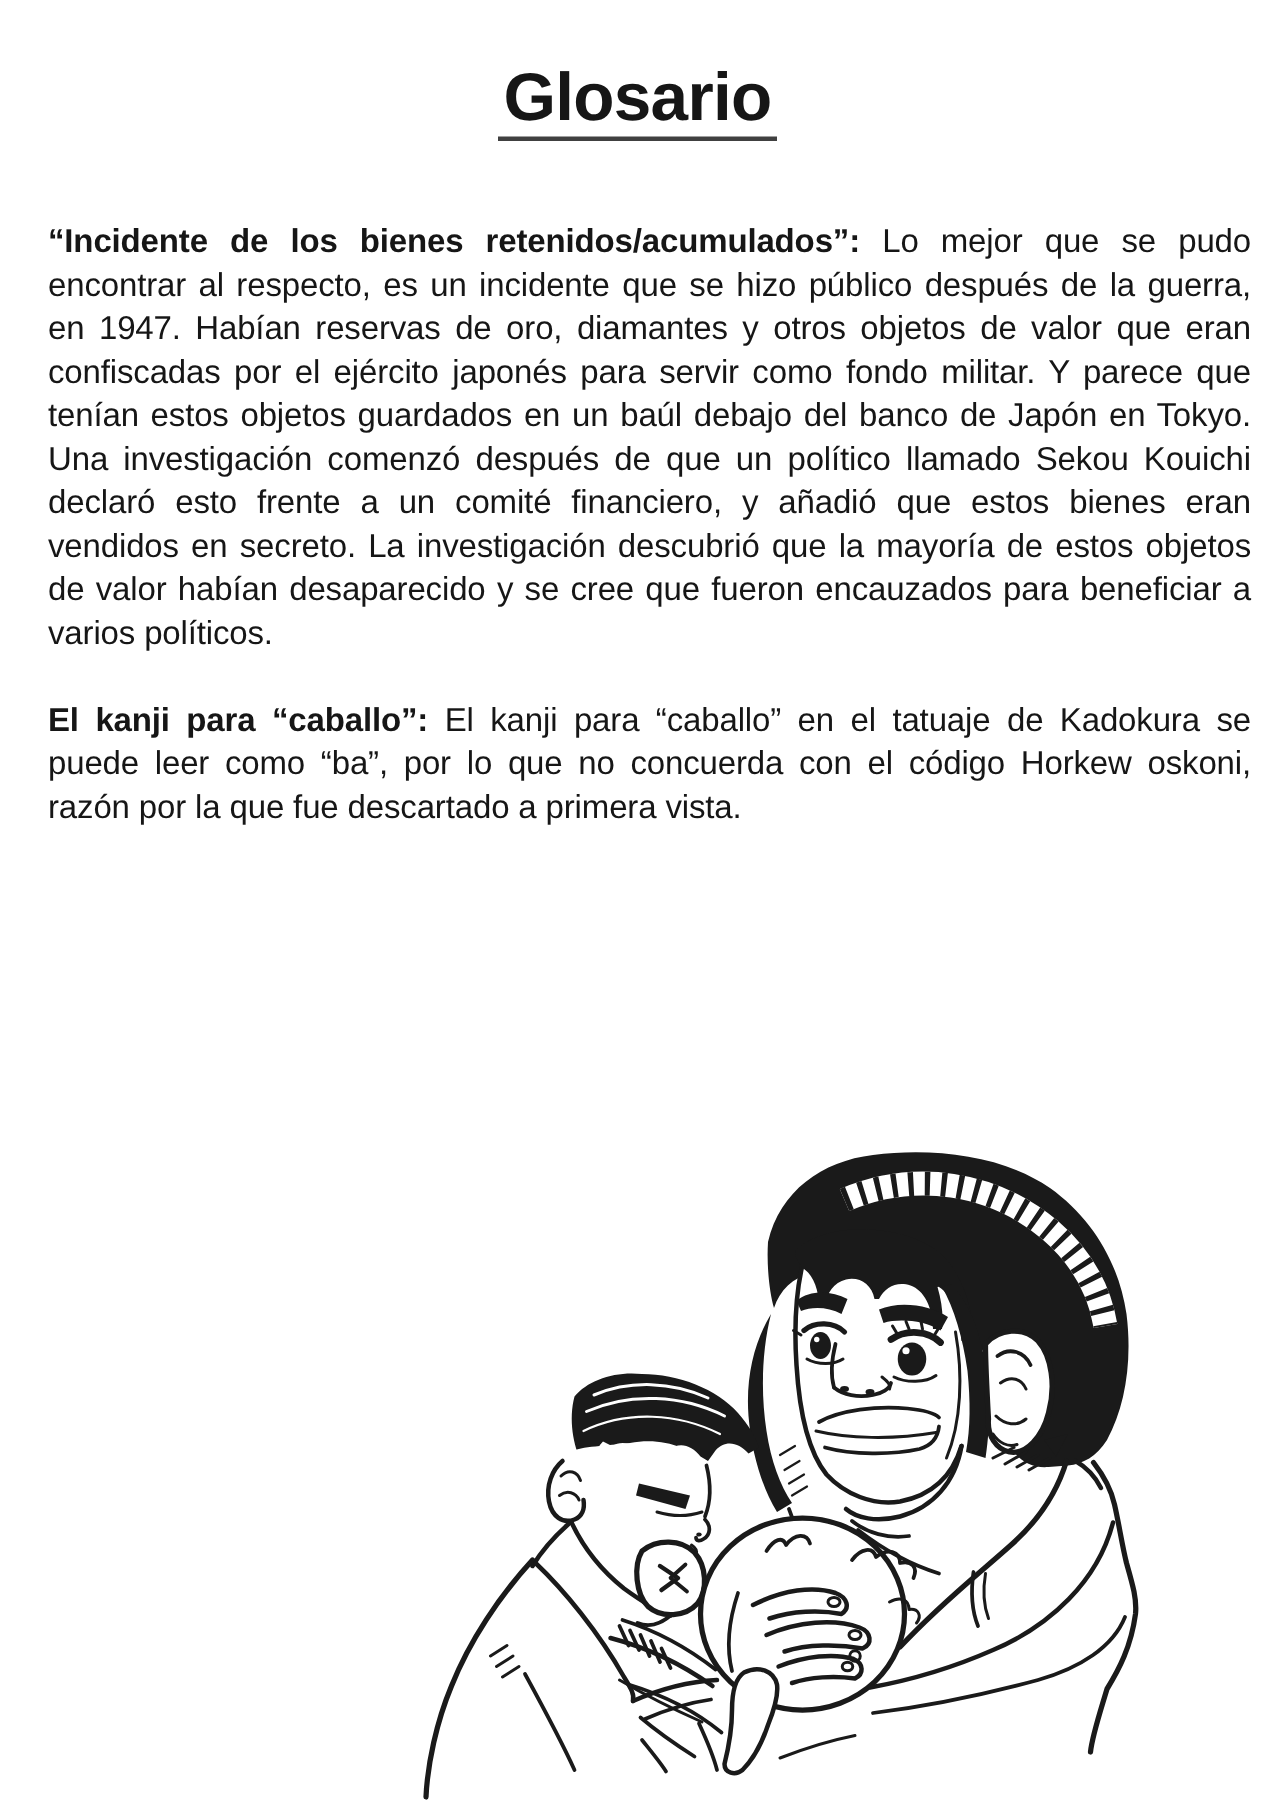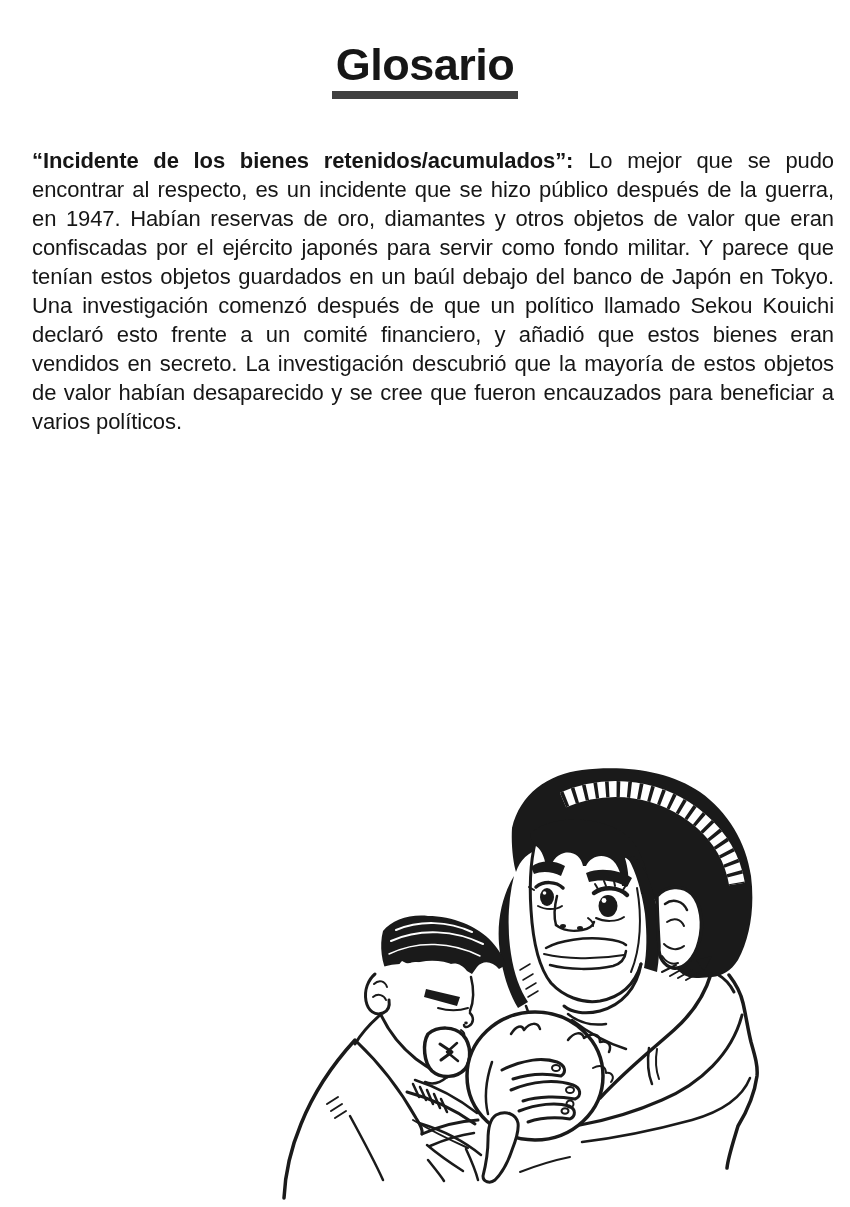--- a/index.html
+++ b/index.html
@@ -12,21 +12,21 @@
     color:#161616;
   }
   .title-wrap{
     position:absolute;left:0;right:0;top:42px;
     text-align:center;
   }
   .title-text{
     display:inline-block;
     font-size:45px;font-weight:bold;line-height:1;
     letter-spacing:-0.5px;
-    border-bottom:8px solid #404040;
+    border-bottom:3px solid #404040;
     padding:0 4px 4px 4px;
   }
   .content{
     position:absolute;left:16px;right:16px;top:146px;
   }
   .entry{
     margin:0 0 29px 16px;
     font-size:22px;line-height:29px;
     text-align:justify;
     letter-spacing:-0.1px;
@@ -42,20 +42,21 @@
 <body>
 
 <div class="page">
 
   <div class="title-wrap">
     <span class="title-text">Glosario</span>
   </div>
 
   <div class="content">
     <p class="entry"><b class="term">“Incidente de los bienes retenidos/acumulados”:</b> <span>Lo mejor que se pudo encontrar al respecto, es un incidente que se hizo público después de la guerra, en 1947. Habían reservas de oro, diamantes y otros objetos de valor que eran confiscadas por el ejército japonés para servir como fondo militar. Y parece que tenían estos objetos guardados en un baúl debajo del banco de Japón en Tokyo. Una investigación comenzó después de que un político llamado Sekou Kouichi declaró esto frente a un comité financiero, y añadió que estos bienes eran vendidos en secreto. La investigación descubrió que la mayoría de estos objetos de valor habían desaparecido y se cree que fueron encauzados para beneficiar a varios políticos.</span></p>
+    <p class="entry"><b class="term">El kanji para “caballo”:</b> <span>El kanji para “caballo” en el tatuaje de Kadokura se puede leer como “ba”, por lo que no concuerda con el código Horkew oskoni, razón por la que fue descartado a primera vista.</span></p>
   </div>
 
   <div class="illustration">
     <svg viewBox="0 0 500 440" xmlns="http://www.w3.org/2000/svg" role="img" aria-label="Dibujo manga en blanco y negro: un hombre pequeño se acurruca contra el pecho de un personaje grande de cara redonda que lo sostiene">
       <g stroke="#1a1a1a" fill="none" stroke-linecap="round" stroke-linejoin="round" stroke-width="3">
 
         <g>
 
           <path fill="#1a1a1a" stroke="none" d="M232,60 C240,26 268,6 302,2 C342,-3 388,2 420,24 C448,44 466,74 471,108 C475,140 470,170 458,192 C451,203 442,208 432,209 L419,210 C407,211 398,205 393,195 C389,170 384,150 377,136 C370,122 360,111 348,103 L330,92 C310,80 282,75 262,80 C248,84 240,92 236,104 C233,94 231,76 232,60 Z"></path>
 

